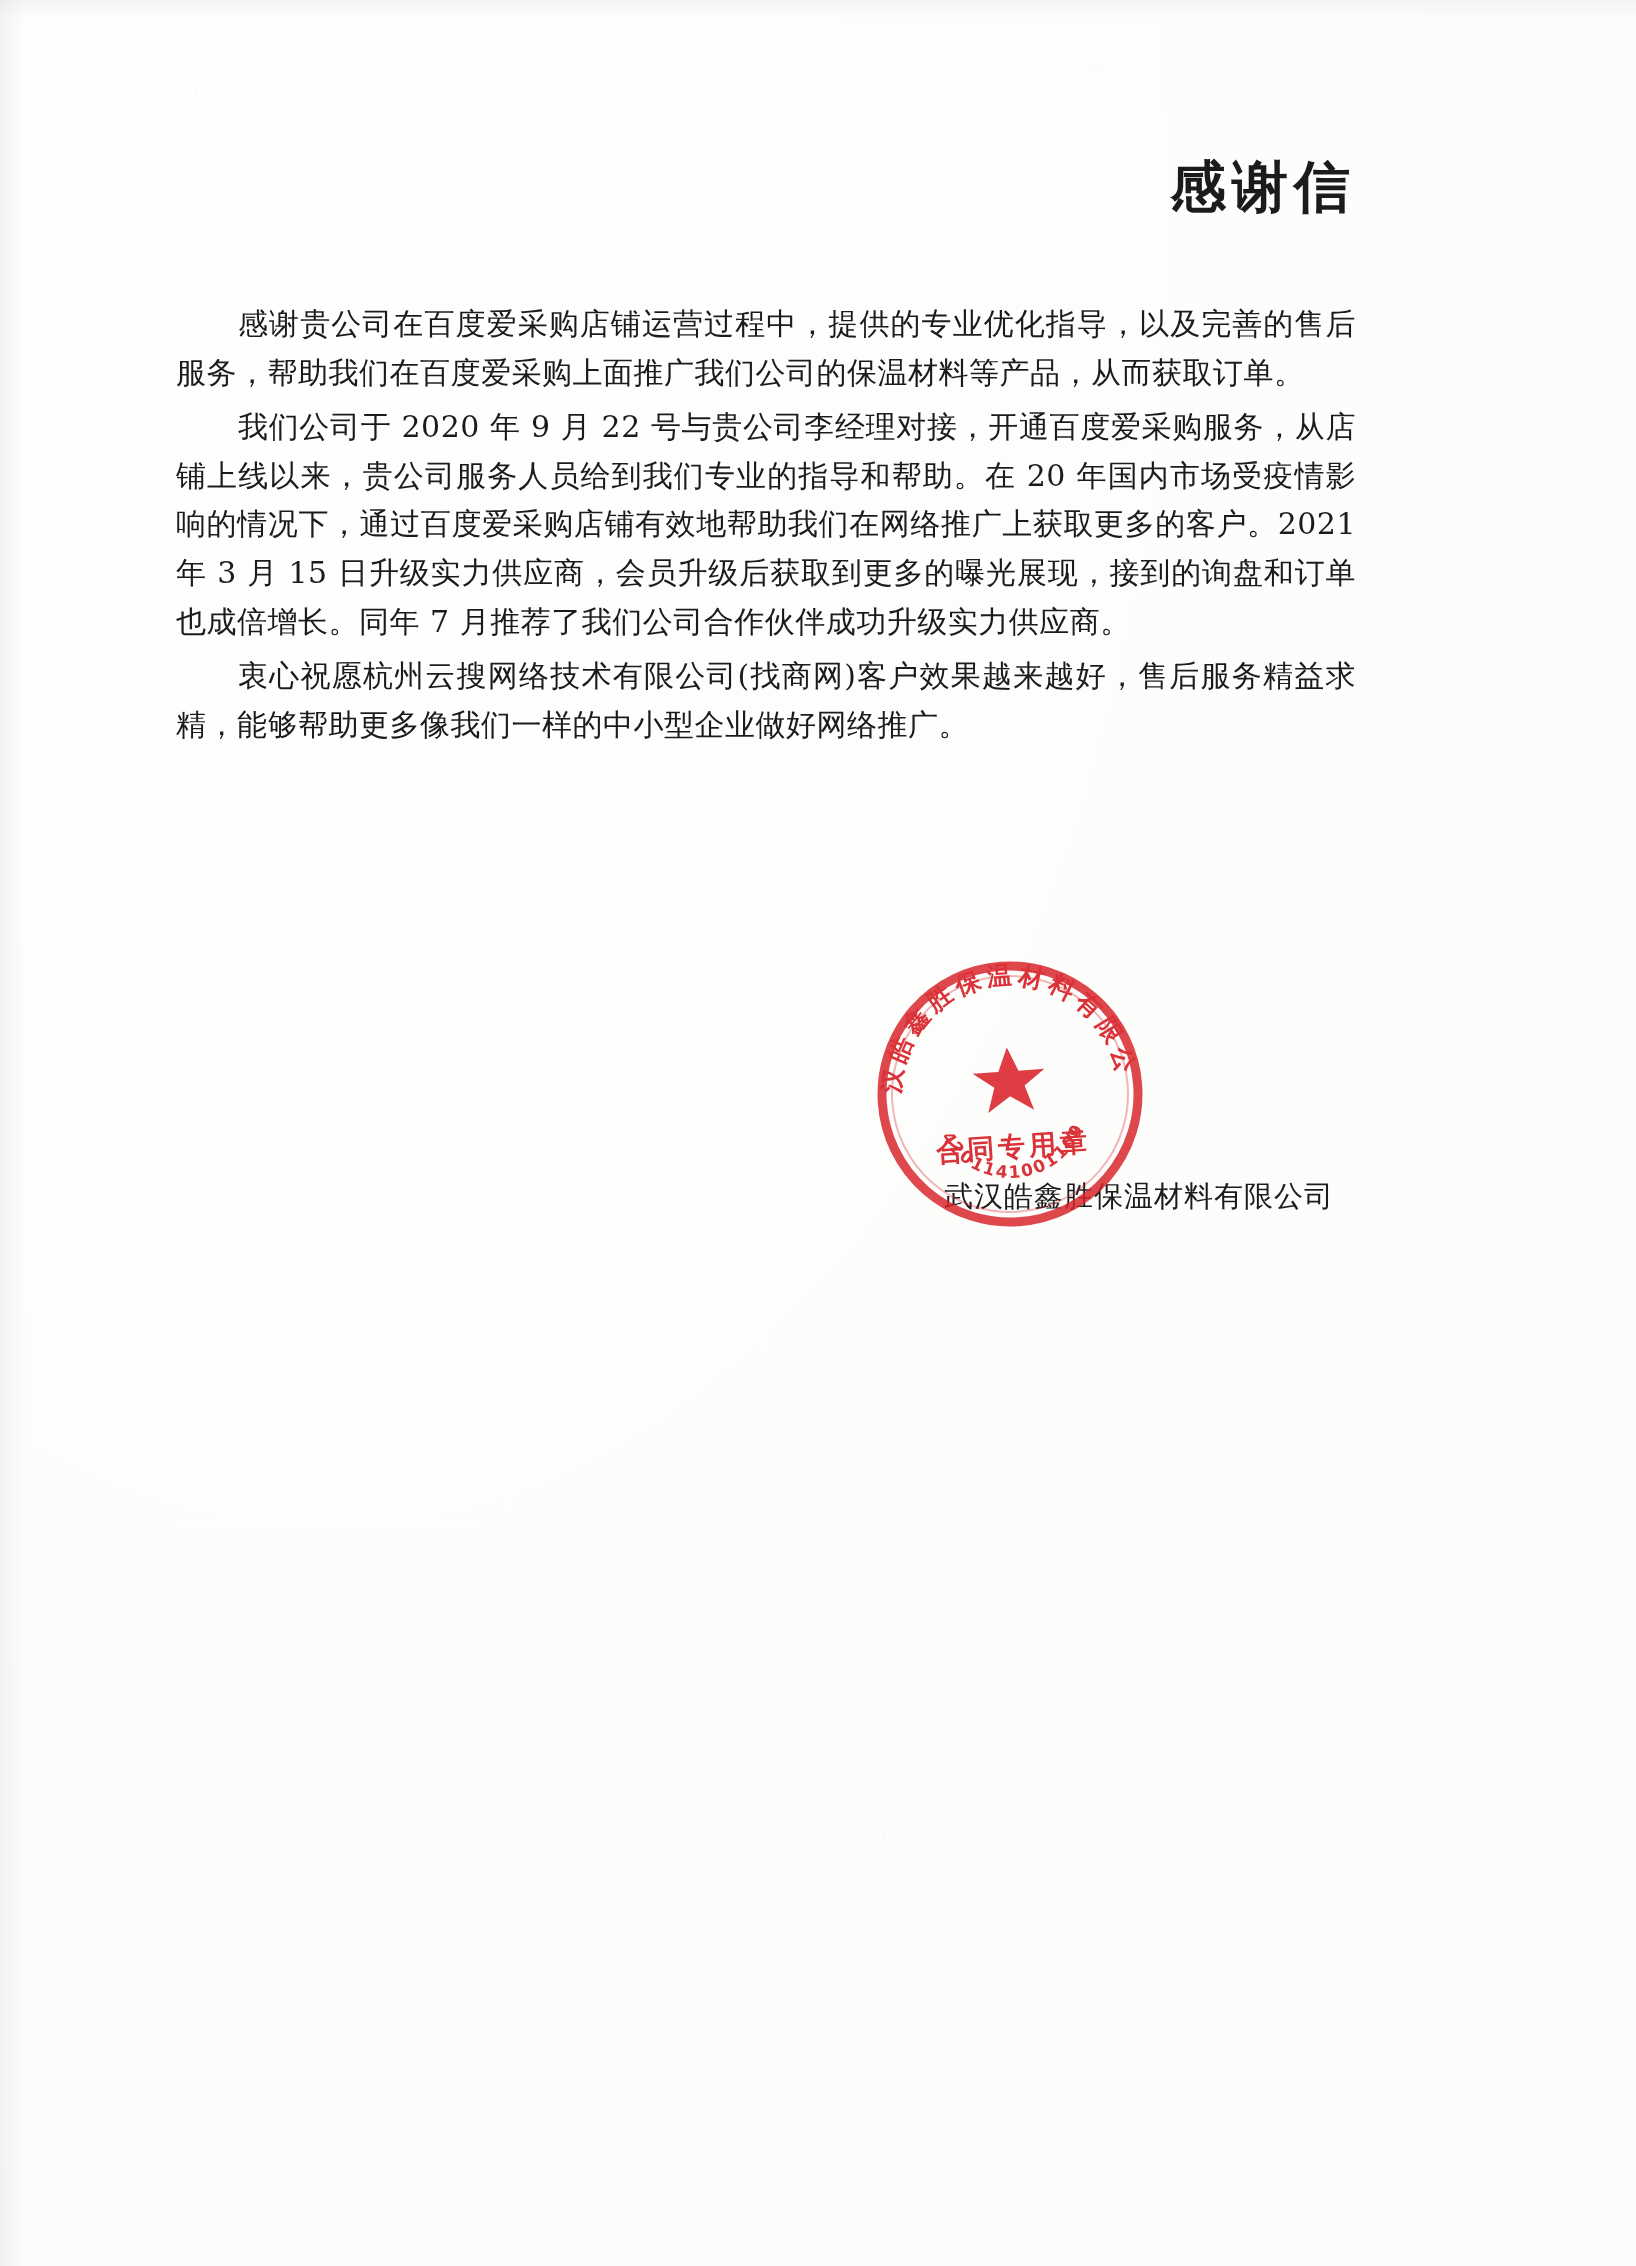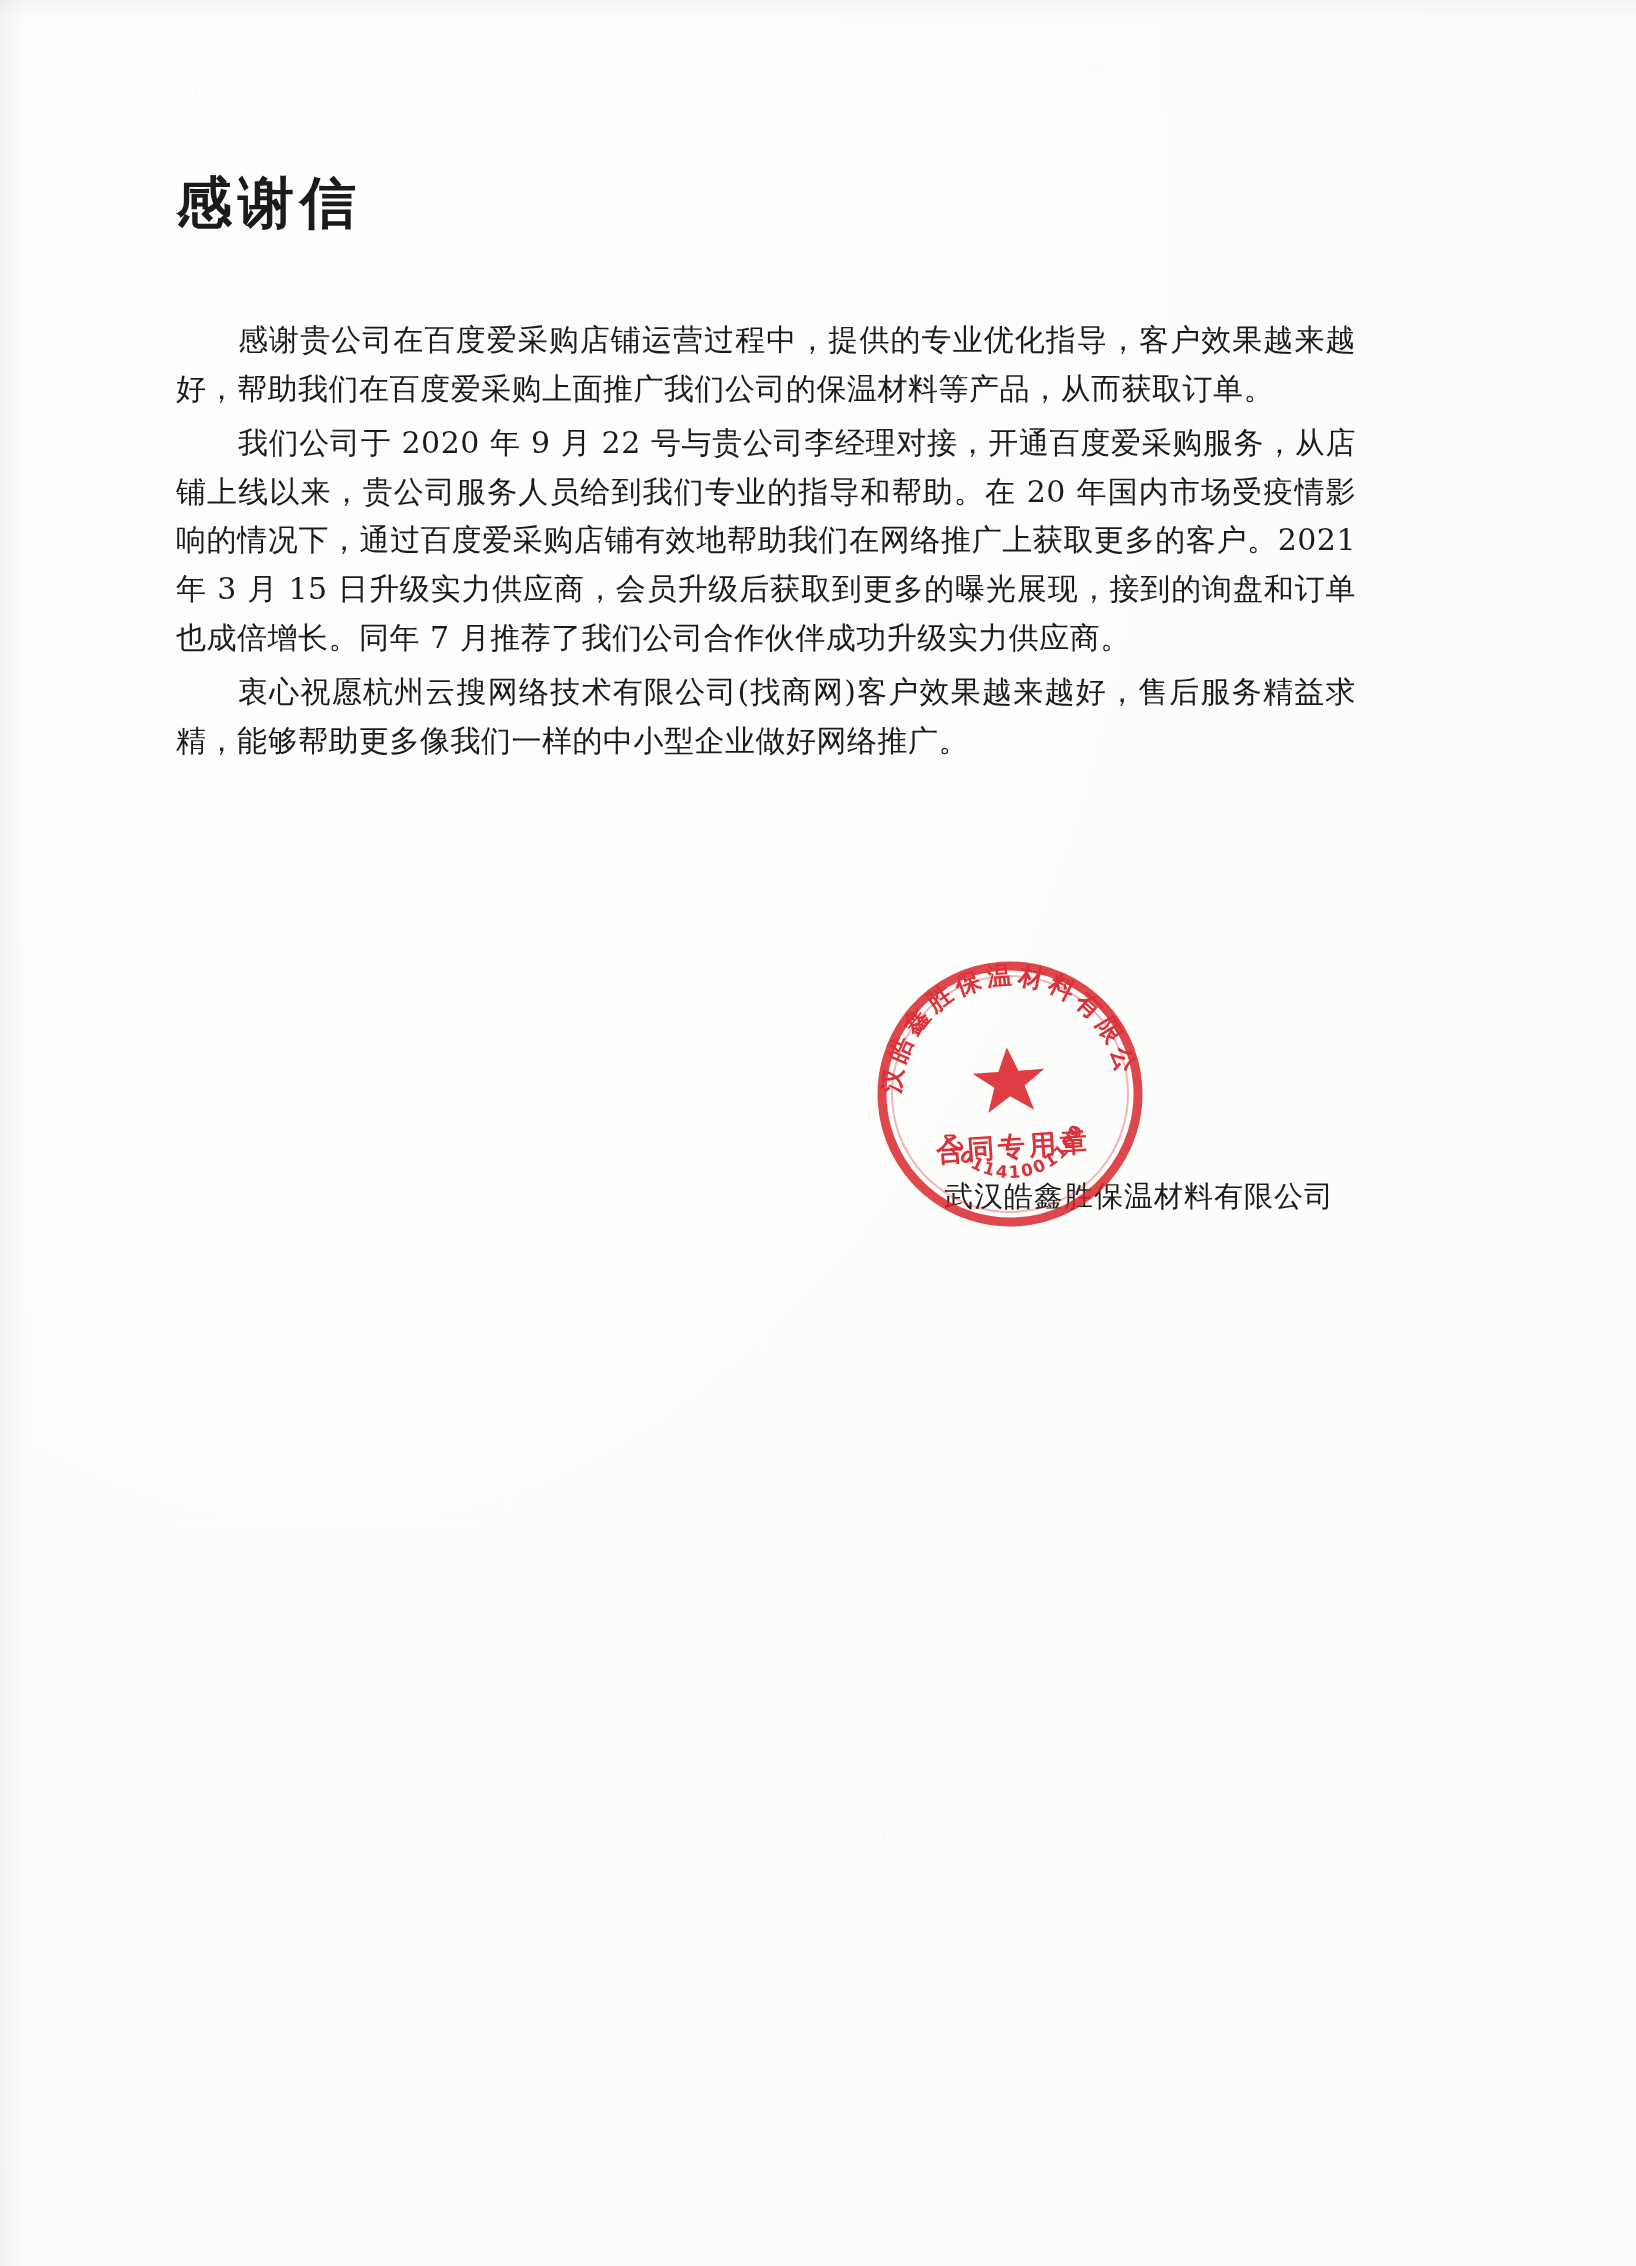--- a/index.html
+++ b/index.html
@@ -52,25 +52,25 @@
   }
 
   .content {
     position: absolute;
     left: 176px;
     top: 150px;
     width: 1180px;
   }
 
   .doc-title {
-    text-align: left;
+    text-align: right;
     font-size: 56px;
     font-weight: 700;
     letter-spacing: 6px;
-    margin: 16px 0 74px 0;
+    margin: 0 0 74px 0;
     font-family: "DejaVu Serif", "Liberation Serif", serif;
   }
 
   .salutation {
     font-size: 30px;
     line-height: 1.5;
     margin: 0 0 58px 0;
     letter-spacing: 1px;
   }
 
@@ -140,21 +140,21 @@
 <div class="page">
   <div class="edge-shade-left"></div>
   <div class="edge-shade-top"></div>
   <div class="scan-noise"></div>
 
   <div class="content">
 
     <h1 class="doc-title">感谢信</h1>
 
 
-    <p class="para">感谢贵公司在百度爱采购店铺运营过程中，提供的专业优化指导，客户效果越来越好，帮助我们在百度爱采购上面推广我们公司的保温材料等产品，从而获取订单。</p>
+    <p class="para">感谢贵公司在百度爱采购店铺运营过程中，提供的专业优化指导，以及完善的售后服务，帮助我们在百度爱采购上面推广我们公司的保温材料等产品，从而获取订单。</p>
 
     <p class="para">我们公司于 2020 年 9 月 22 号与贵公司李经理对接，开通百度爱采购服务，从店铺上线以来，贵公司服务人员给到我们专业的指导和帮助。在 20 年国内市场受疫情影响的情况下，通过百度爱采购店铺有效地帮助我们在网络推广上获取更多的客户。2021 年 3 月 15 日升级实力供应商，会员升级后获取到更多的曝光展现，接到的询盘和订单也成倍增长。同年 7 月推荐了我们公司合作伙伴成功升级实力供应商。</p>
 
     <p class="para">衷心祝愿杭州云搜网络技术有限公司(找商网)客户效果越来越好，售后服务精益求精，能够帮助更多像我们一样的中小型企业做好网络推广。</p>
 
     <div class="signature-block">
       <span class="sig-line">武汉皓鑫胜保温材料有限公司</span>
     </div>
 
     <div class="stamp">

